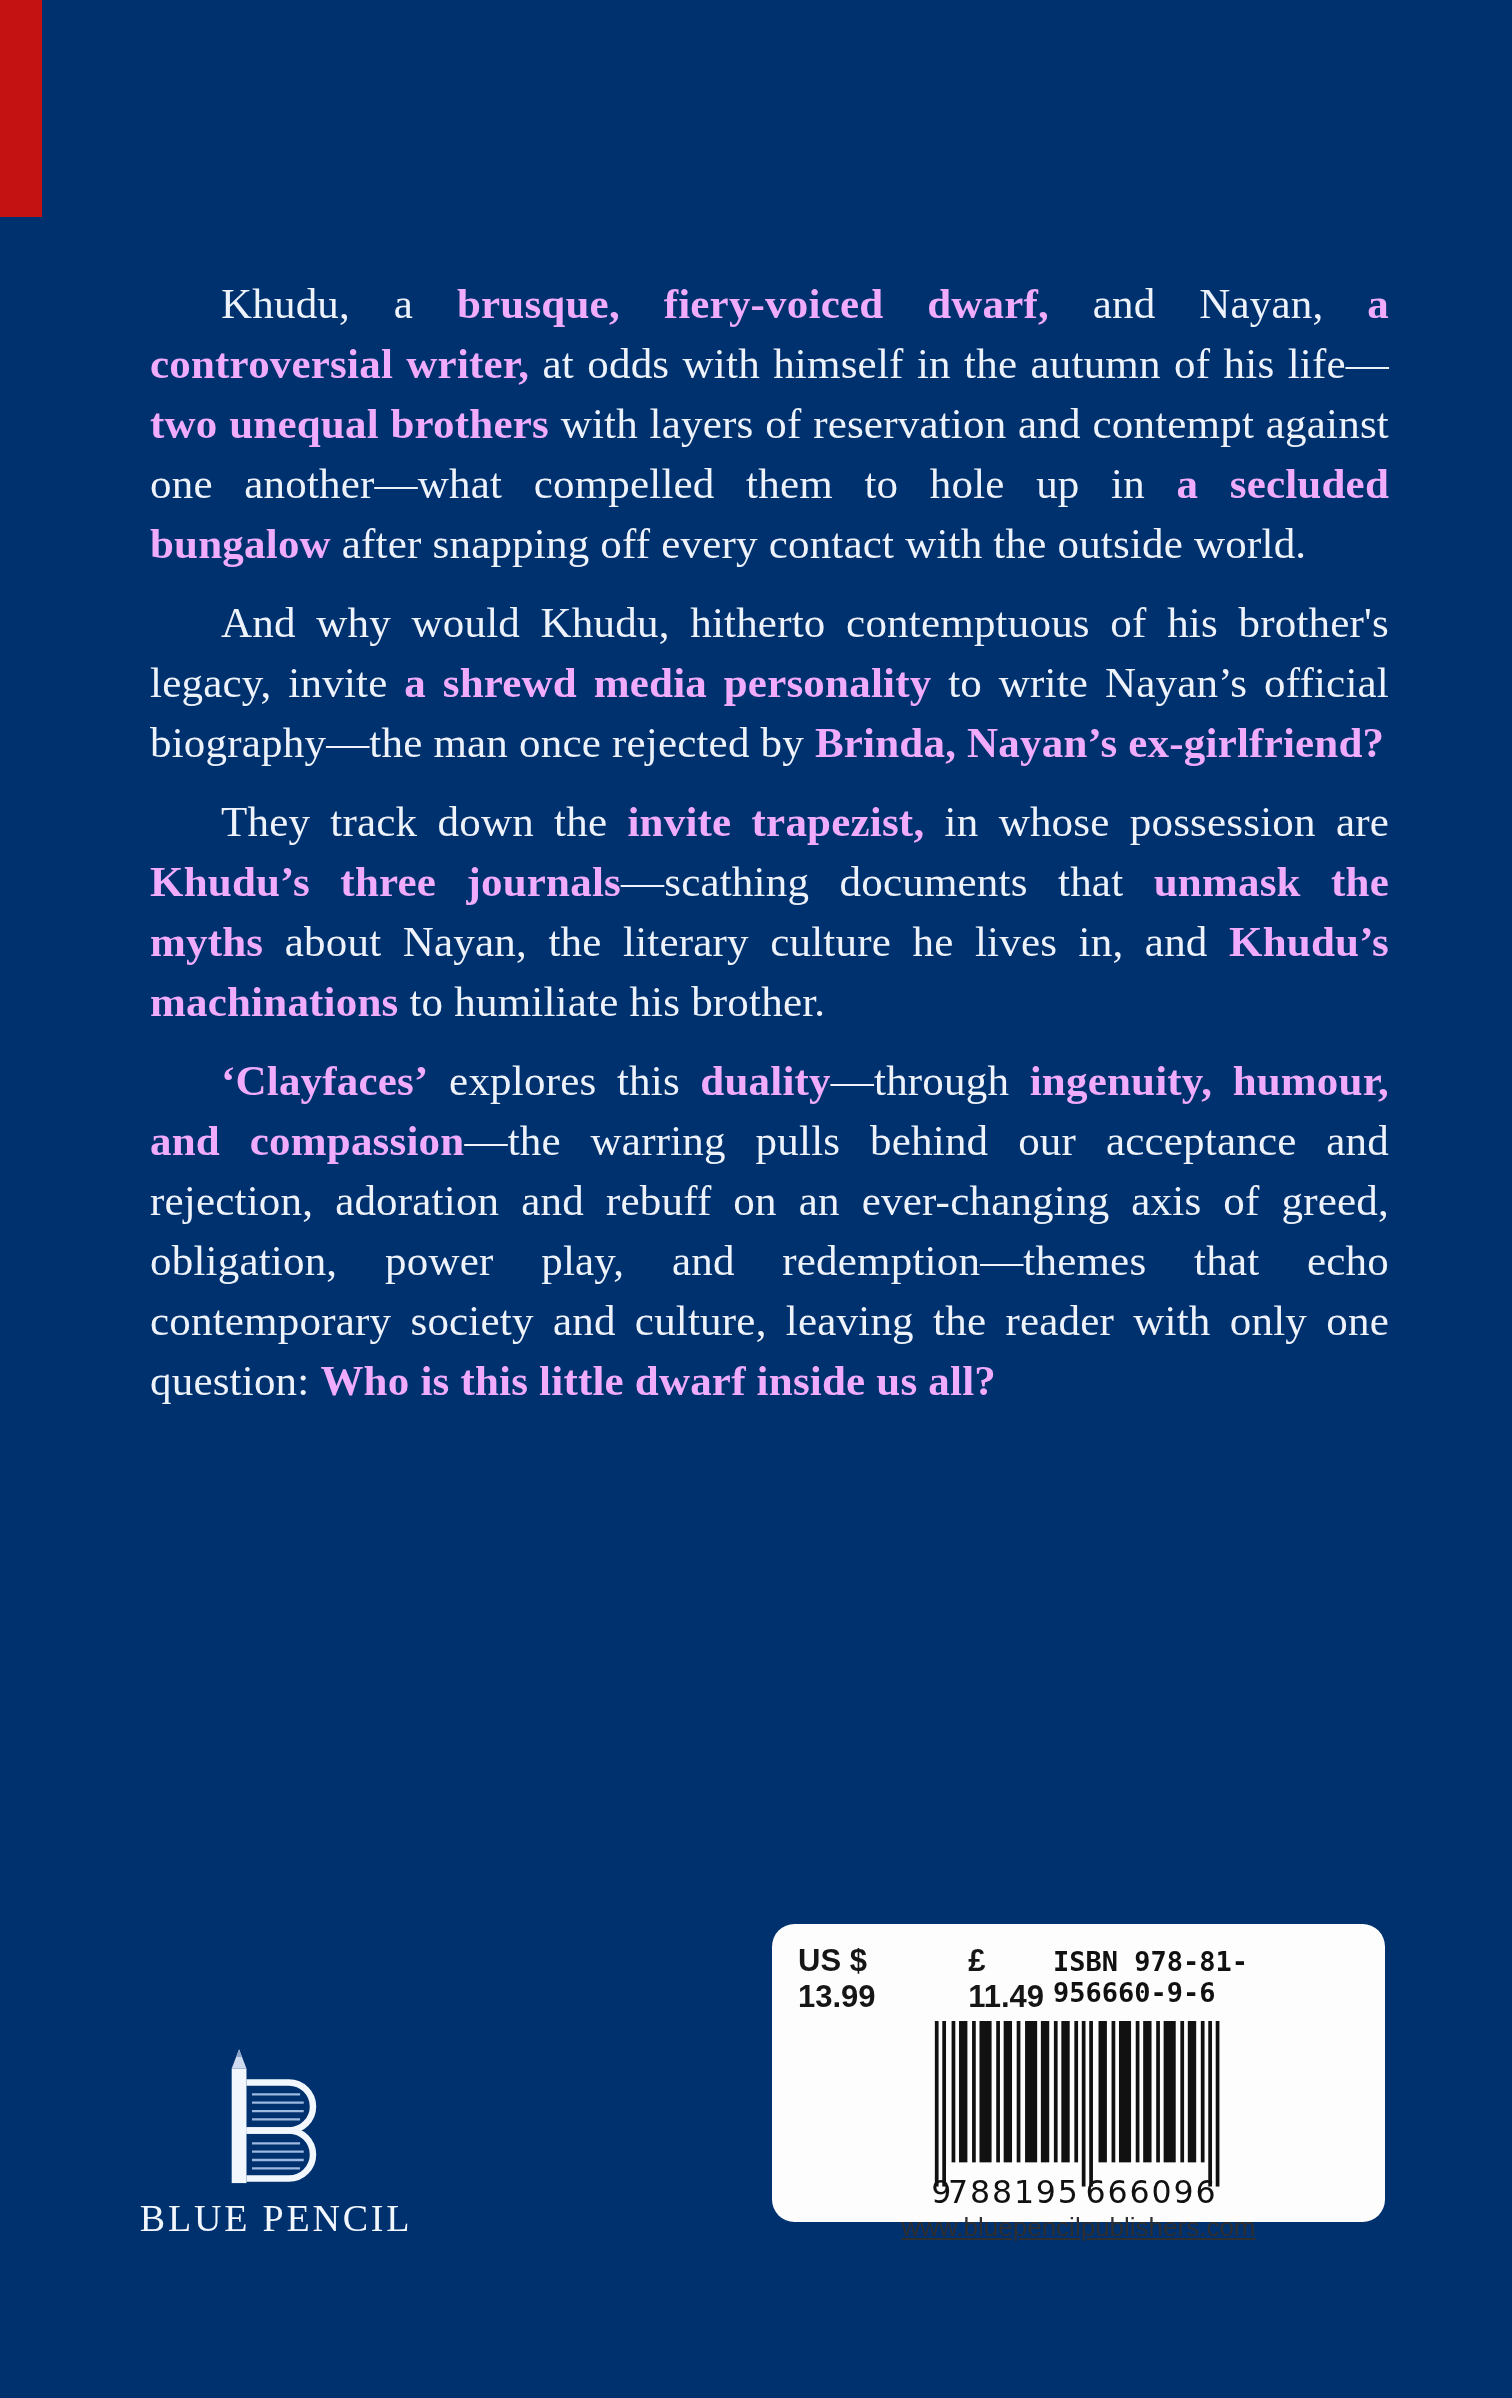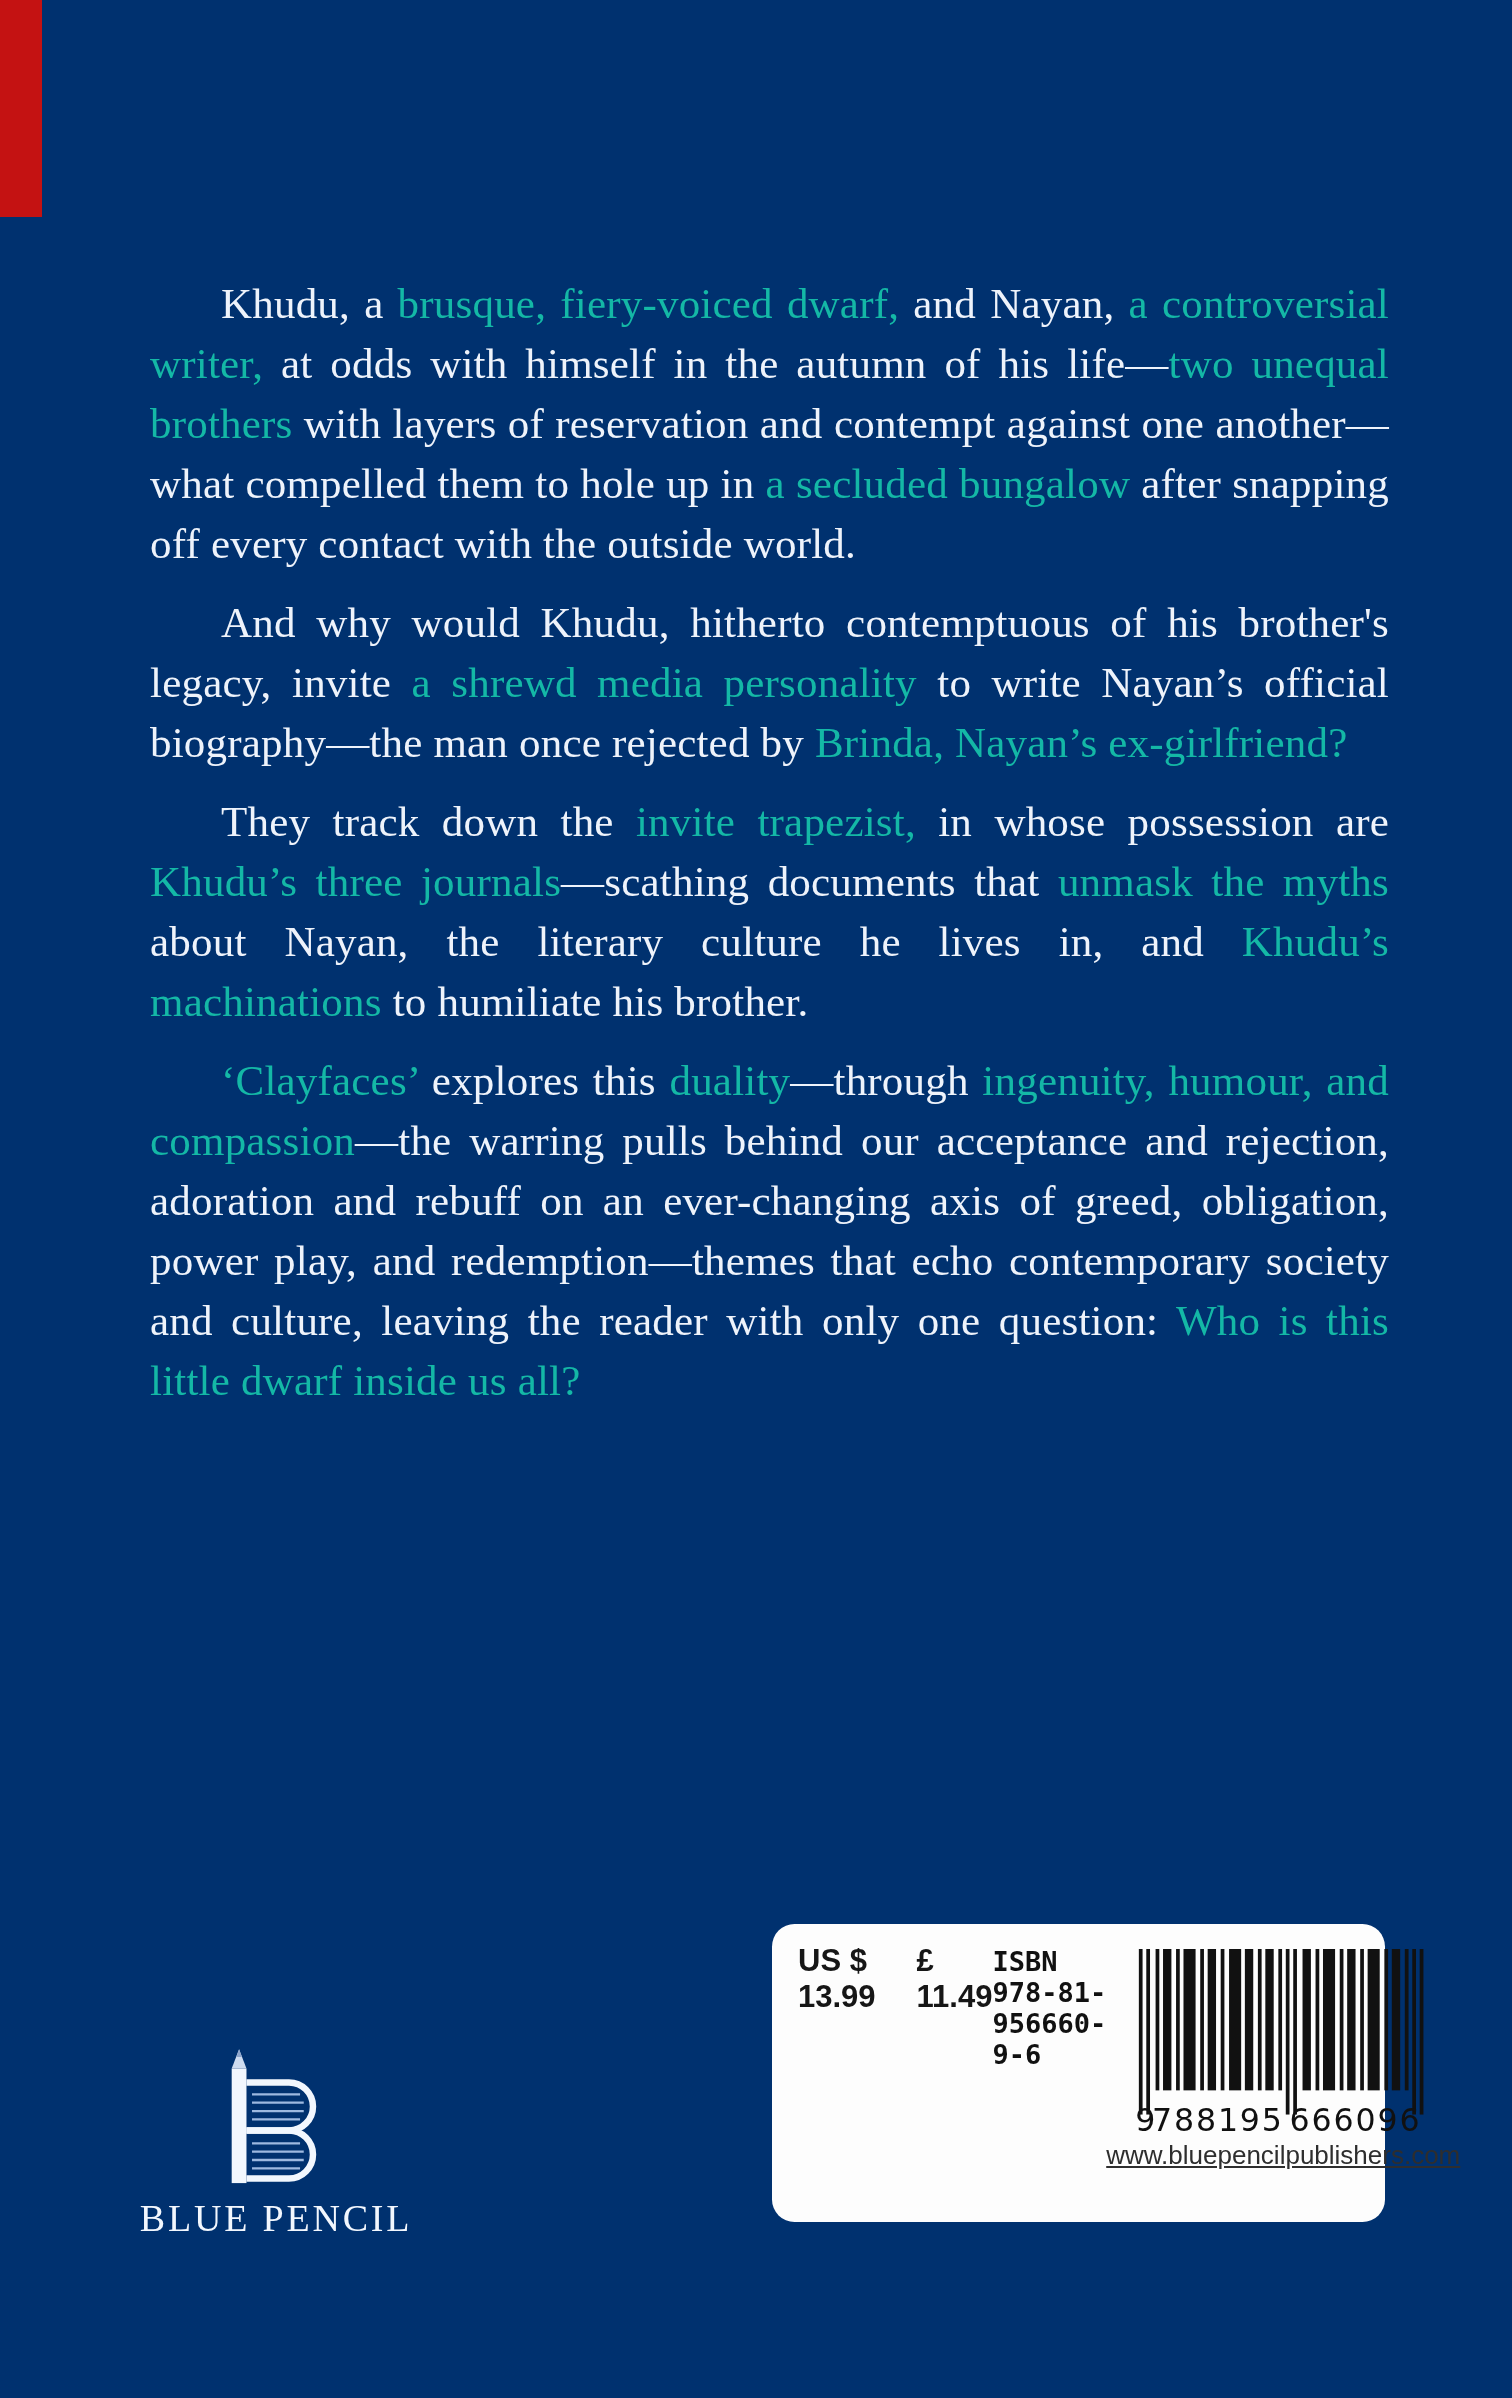--- a/index.html
+++ b/index.html
@@ -16,28 +16,28 @@
   }
   
   .blurb{
     position:absolute;left:150px;top:274px;width:1239px;
     color:#eef3fb;
     font-size:43px;line-height:60px;
     text-align:justify;
     letter-spacing:0.2px;
   }
   .blurb p{margin:0 0 19px 0;text-indent:71px;}
-  .blurb b{font-weight:normal;color:#14b8a6;}
+  .blurb b{font-weight:bold;color:#f0abfc;}
   
   .label{
     position:absolute;left:772px;top:1924px;width:613px;height:298px;
     background:#fdfdfd;border-radius:22.5px;
     box-sizing:border-box;padding:19px 26px 20.6px 26px;
     font-family:"Liberation Sans", sans-serif;color:#141414;
-    display:flex;flex-direction:row;
+    display:flex;flex-direction:column;
   }
   .label-top{display:flex;justify-content:space-between;align-items:baseline;}
   .prices{display:flex;gap:41px;font-size:31px;font-weight:bold;color:#161616;}
   .isbn{
     font-family:"DejaVu Sans Mono", monospace;
     font-size:27px;font-weight:bold;color:#111;letter-spacing:0px;
   }
   .label-main{display:flex;flex:1;margin-top:5.6px;}
   .label-left{width:44%;display:flex;flex-direction:column;align-items:center;}
   .category{

